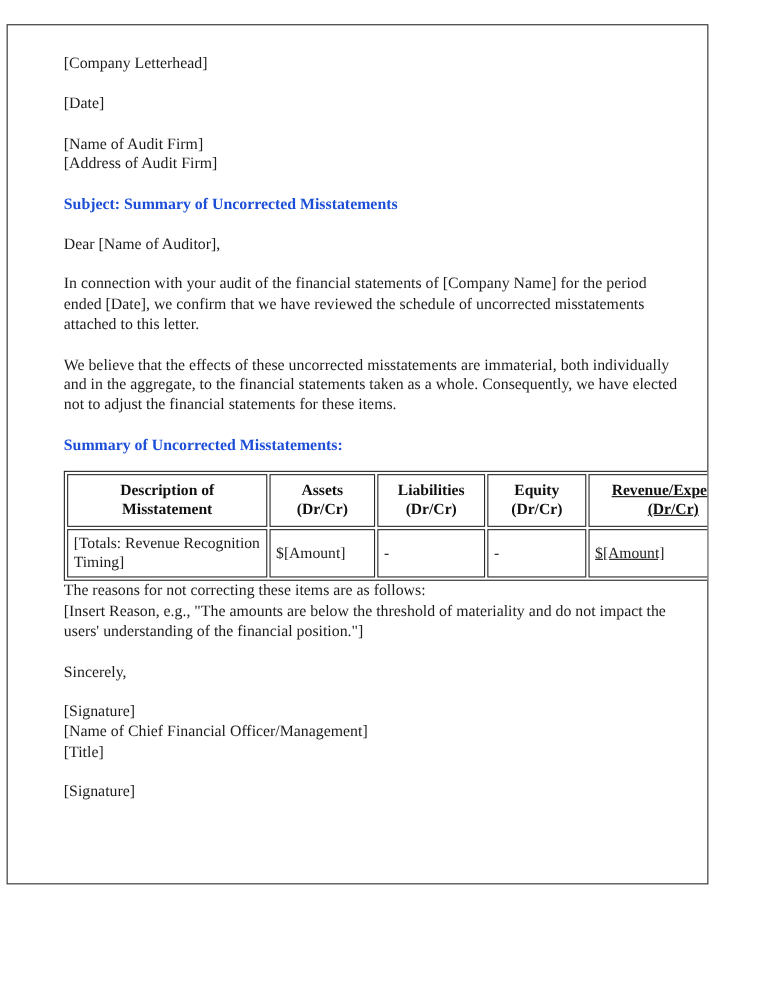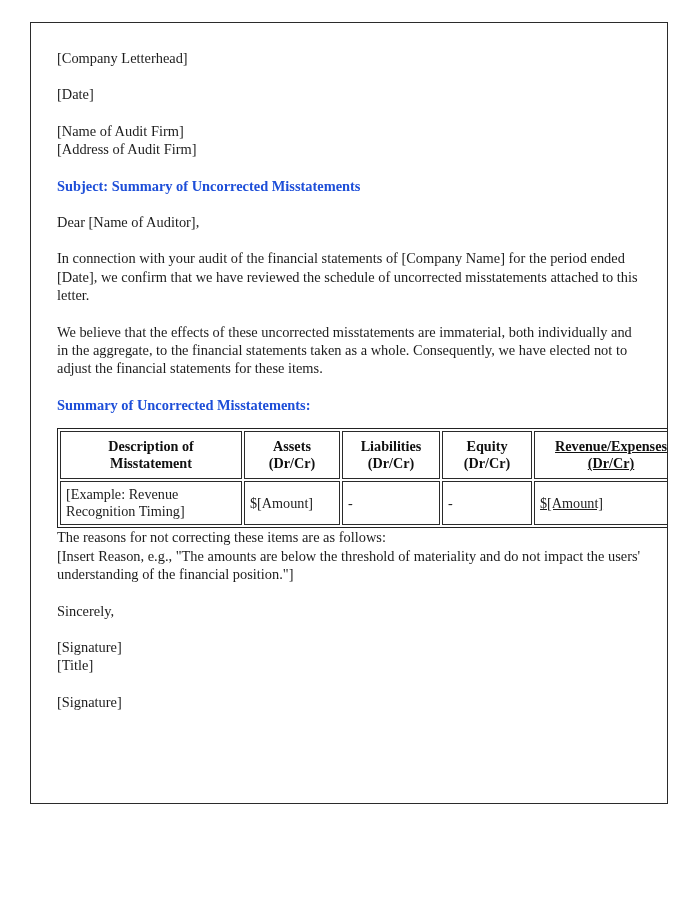--- a/index.html
+++ b/index.html
@@ -11,28 +11,29 @@
   body {
     width: 700px;
     height: 900px;
     overflow: hidden;
     font-family: "Liberation Serif", "DejaVu Serif", serif;
     color: #1c1c1c;
   }
 
   .page-sheet {
     position: absolute;
-    left: 30px;
+    left: 6px;
     top: 22px;
     width: 638px;
     height: 782px;
     box-sizing: border-box;
     border: 1px solid #2b2b2b;
     background: #ffffff;
     overflow: hidden;
+    padding-left: 25px;
   }
 
   .page-inner {
     padding: 26px 26px 0 26px;
   }
 
   .doc-line,
   .doc-para {
     font-size: 14.4px;
     line-height: 18.4px;
@@ -168,41 +169,42 @@
               <span>(Dr/Cr)</span>
             </th>
             <th class="col-rev">
               <span>Revenue/Expenses</span><br>
               <span>(Dr/Cr)</span>
             </th>
           </tr>
         </thead>
         <tbody>
           <tr>
-            <td class="col-desc">[Example: Revenue Recognition Timing]</td>
+            <td class="col-desc">[Totals: Revenue Recognition Timing]</td>
             <td class="col-asset nowrap-cell">$[Amount]</td>
             <td class="col-liab">-</td>
             <td class="col-eq">-</td>
             <td class="col-rev">$[Amount]</td>
           </tr>
         </tbody>
       </table>
     </div>
 
     <div class="block">
       <p class="doc-line">The reasons for not correcting these items are as follows:</p>
       <p class="doc-para">[Insert Reason, e.g., "The amounts are below the threshold of materiality and do not impact the users' understanding of the financial position."]</p>
     </div>
 
     <div class="block">
       <p class="doc-line">Sincerely,</p>
     </div>
 
     <div class="block">
       <p class="doc-line">[Signature]</p>
+      <p class="doc-line">[Name of Chief Financial Officer/Management]</p>
       <p class="doc-line">[Title]</p>
     </div>
 
     <div class="block">
       <p class="doc-line">[Signature]</p>
 
     </div>
 
   </div>
 </div>

